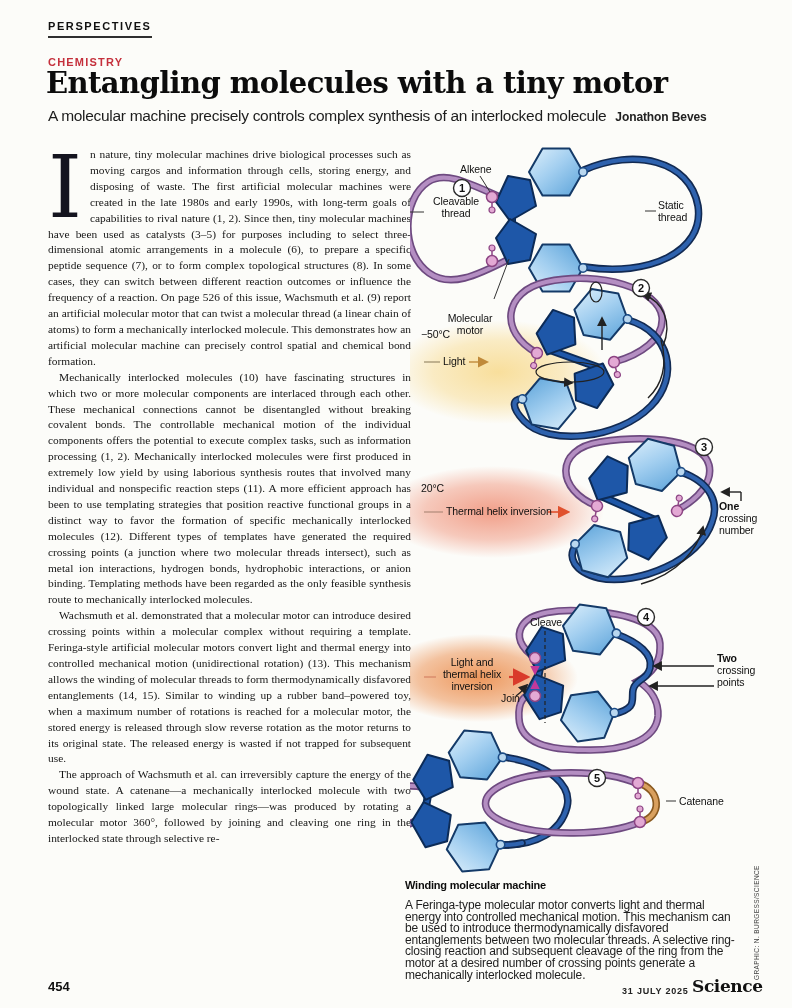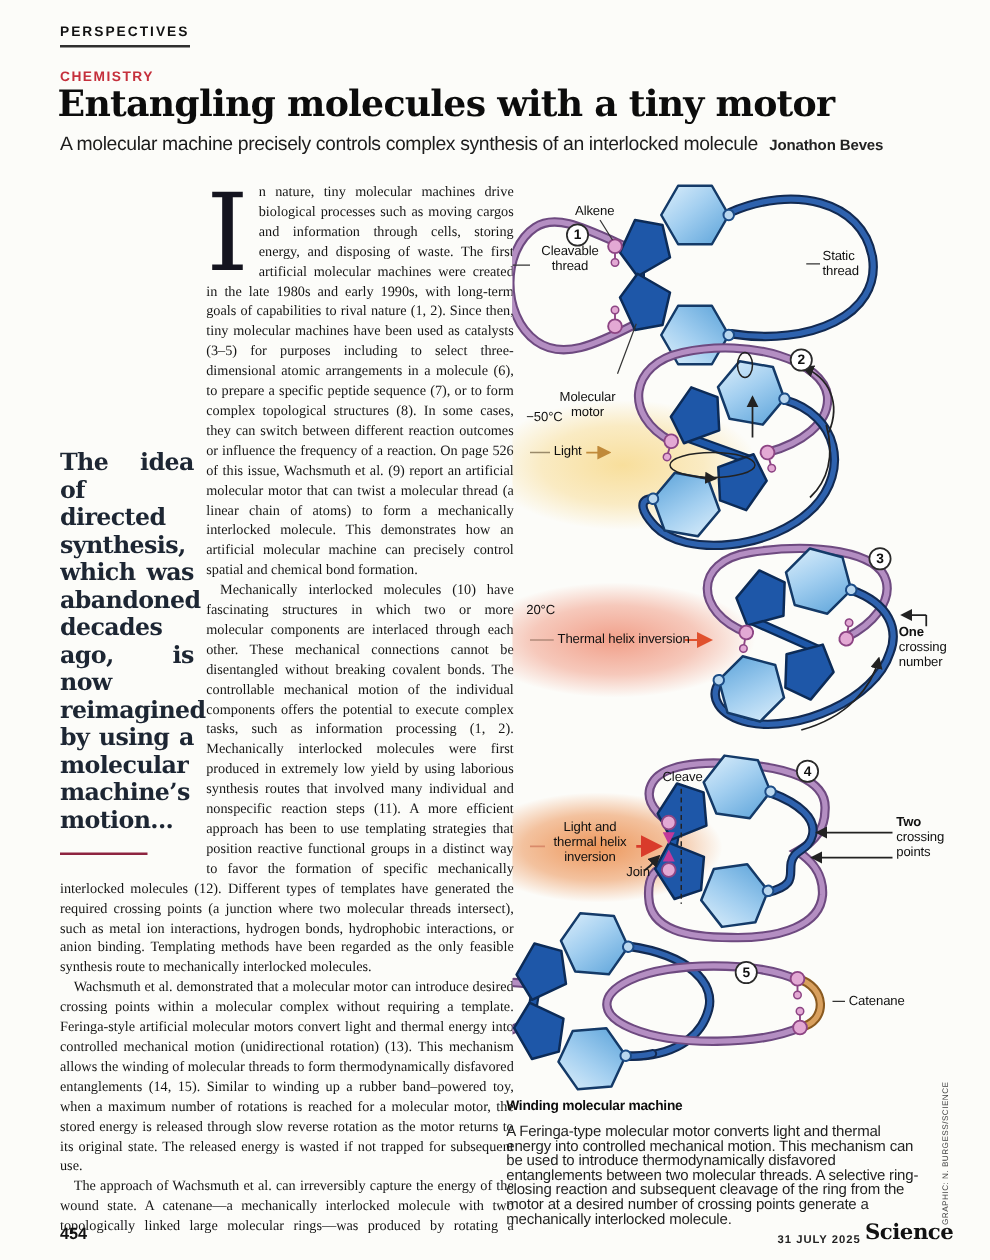--- a/index.html
+++ b/index.html
@@ -47,24 +47,20 @@
 <div class="page">
 
   <div class="kicker">PERSPECTIVES</div>
   <div class="section">CHEMISTRY</div>
   <h1 class="title">Entangling molecules with a tiny motor</h1>
   <div class="subtitle">
     <span>A molecular machine precisely controls complex synthesis of an interlocked molecule</span><span class="byline">Jonathon Beves</span>
   </div>
 
   <div class="col">
-    <div class="pullquote">
-      <div class="pq-text">The idea of directed synthesis, which was abandoned decades ago, is now reimagined by using a molecular machine’s motion...</div>
-      <div class="pq-rule"></div>
-    </div>
     <p><span class="dropcap">I</span><span>n nature, tiny molecular machines drive biological processes such as moving cargos and information through cells, storing energy, and disposing of waste. The first artificial molecular machines were created in the late 1980s and early 1990s, with long-term goals of capabilities to rival nature (1, 2). Since then, tiny molecular machines have been used as catalysts (3–5) for purposes including to select three-dimensional atomic arrangements in a molecule (6), to prepare a specific peptide sequence (7), or to form complex topological structures (8). In some cases, they can switch between different reaction outcomes or influence the frequency of a reaction. On page 526 of this issue, Wachsmuth et al. (9) report an artificial molecular motor that can twist a molecular thread (a linear chain of atoms) to form a mechanically interlocked molecule. This demonstrates how an artificial molecular machine can precisely control spatial and chemical bond formation.</span></p>
     <p class="pind">Mechanically interlocked molecules (10) have fascinating structures in which two or more molecular components are interlaced through each other. These mechanical connections cannot be disentangled without breaking covalent bonds. The controllable mechanical motion of the individual components offers the potential to execute complex tasks, such as information processing (1, 2). Mechanically interlocked molecules were first produced in extremely low yield by using laborious synthesis routes that involved many individual and nonspecific reaction steps (11). A more efficient approach has been to use templating strategies that position reactive functional groups in a distinct way to favor the formation of specific mechanically interlocked molecules (12). Different types of templates have generated the required crossing points (a junction where two molecular threads intersect), such as metal ion interactions, hydrogen bonds, hydrophobic interactions, or anion binding. Templating methods have been regarded as the only feasible synthesis route to mechanically interlocked molecules.</p>
     <p class="pind">Wachsmuth et al. demonstrated that a molecular motor can introduce desired crossing points within a molecular complex without requiring a template. Feringa-style artificial molecular motors convert light and thermal energy into controlled mechanical motion (unidirectional rotation) (13). This mechanism allows the winding of molecular threads to form thermodynamically disfavored entanglements (14, 15). Similar to winding up a rubber band–powered toy, when a maximum number of rotations is reached for a molecular motor, the stored energy is released through slow reverse rotation as the motor returns to its original state. The released energy is wasted if not trapped for subsequent use.</p>
     <p class="pind">The approach of Wachsmuth et al. can irreversibly capture the energy of the wound state. A catenane—a mechanically interlocked molecule with two topologically linked large molecular rings—was produced by rotating a molecular motor 360°, followed by joining and cleaving one ring in the interlocked state through selective re-</p>
   </div>
 
   <svg class="figsvg" viewBox="410 145 352 768">
     <defs>
       <linearGradient id="hexg" x1="0" y1="0" x2="1" y2="1">
         <stop offset="0" stop-color="#ddeffb"></stop>

